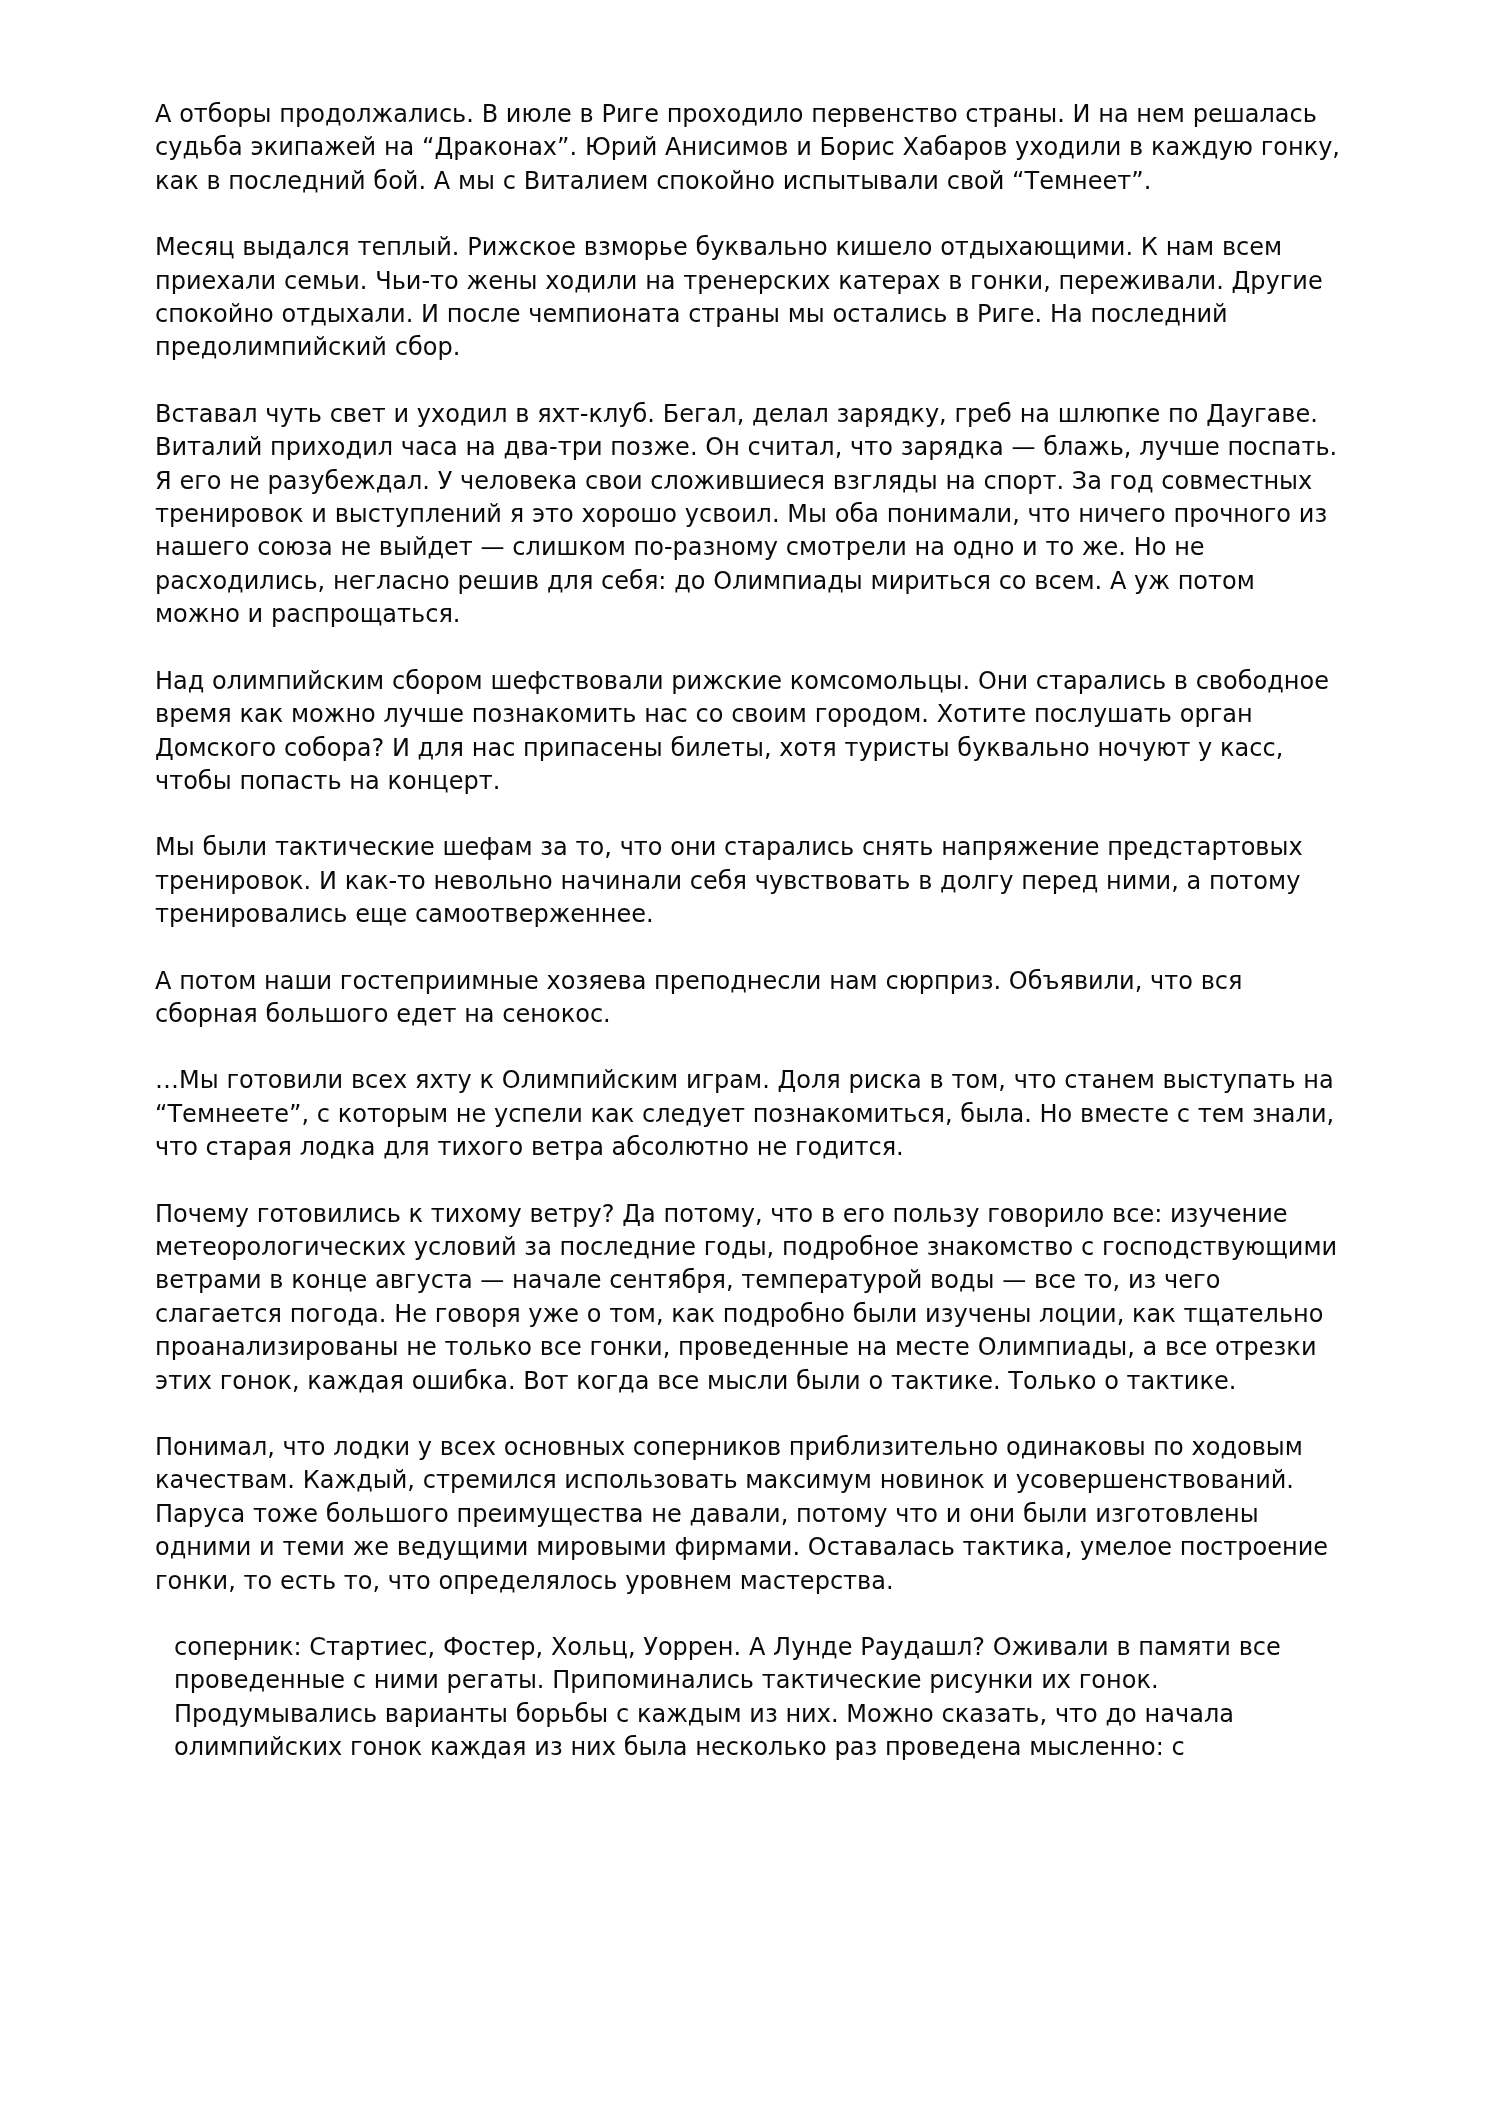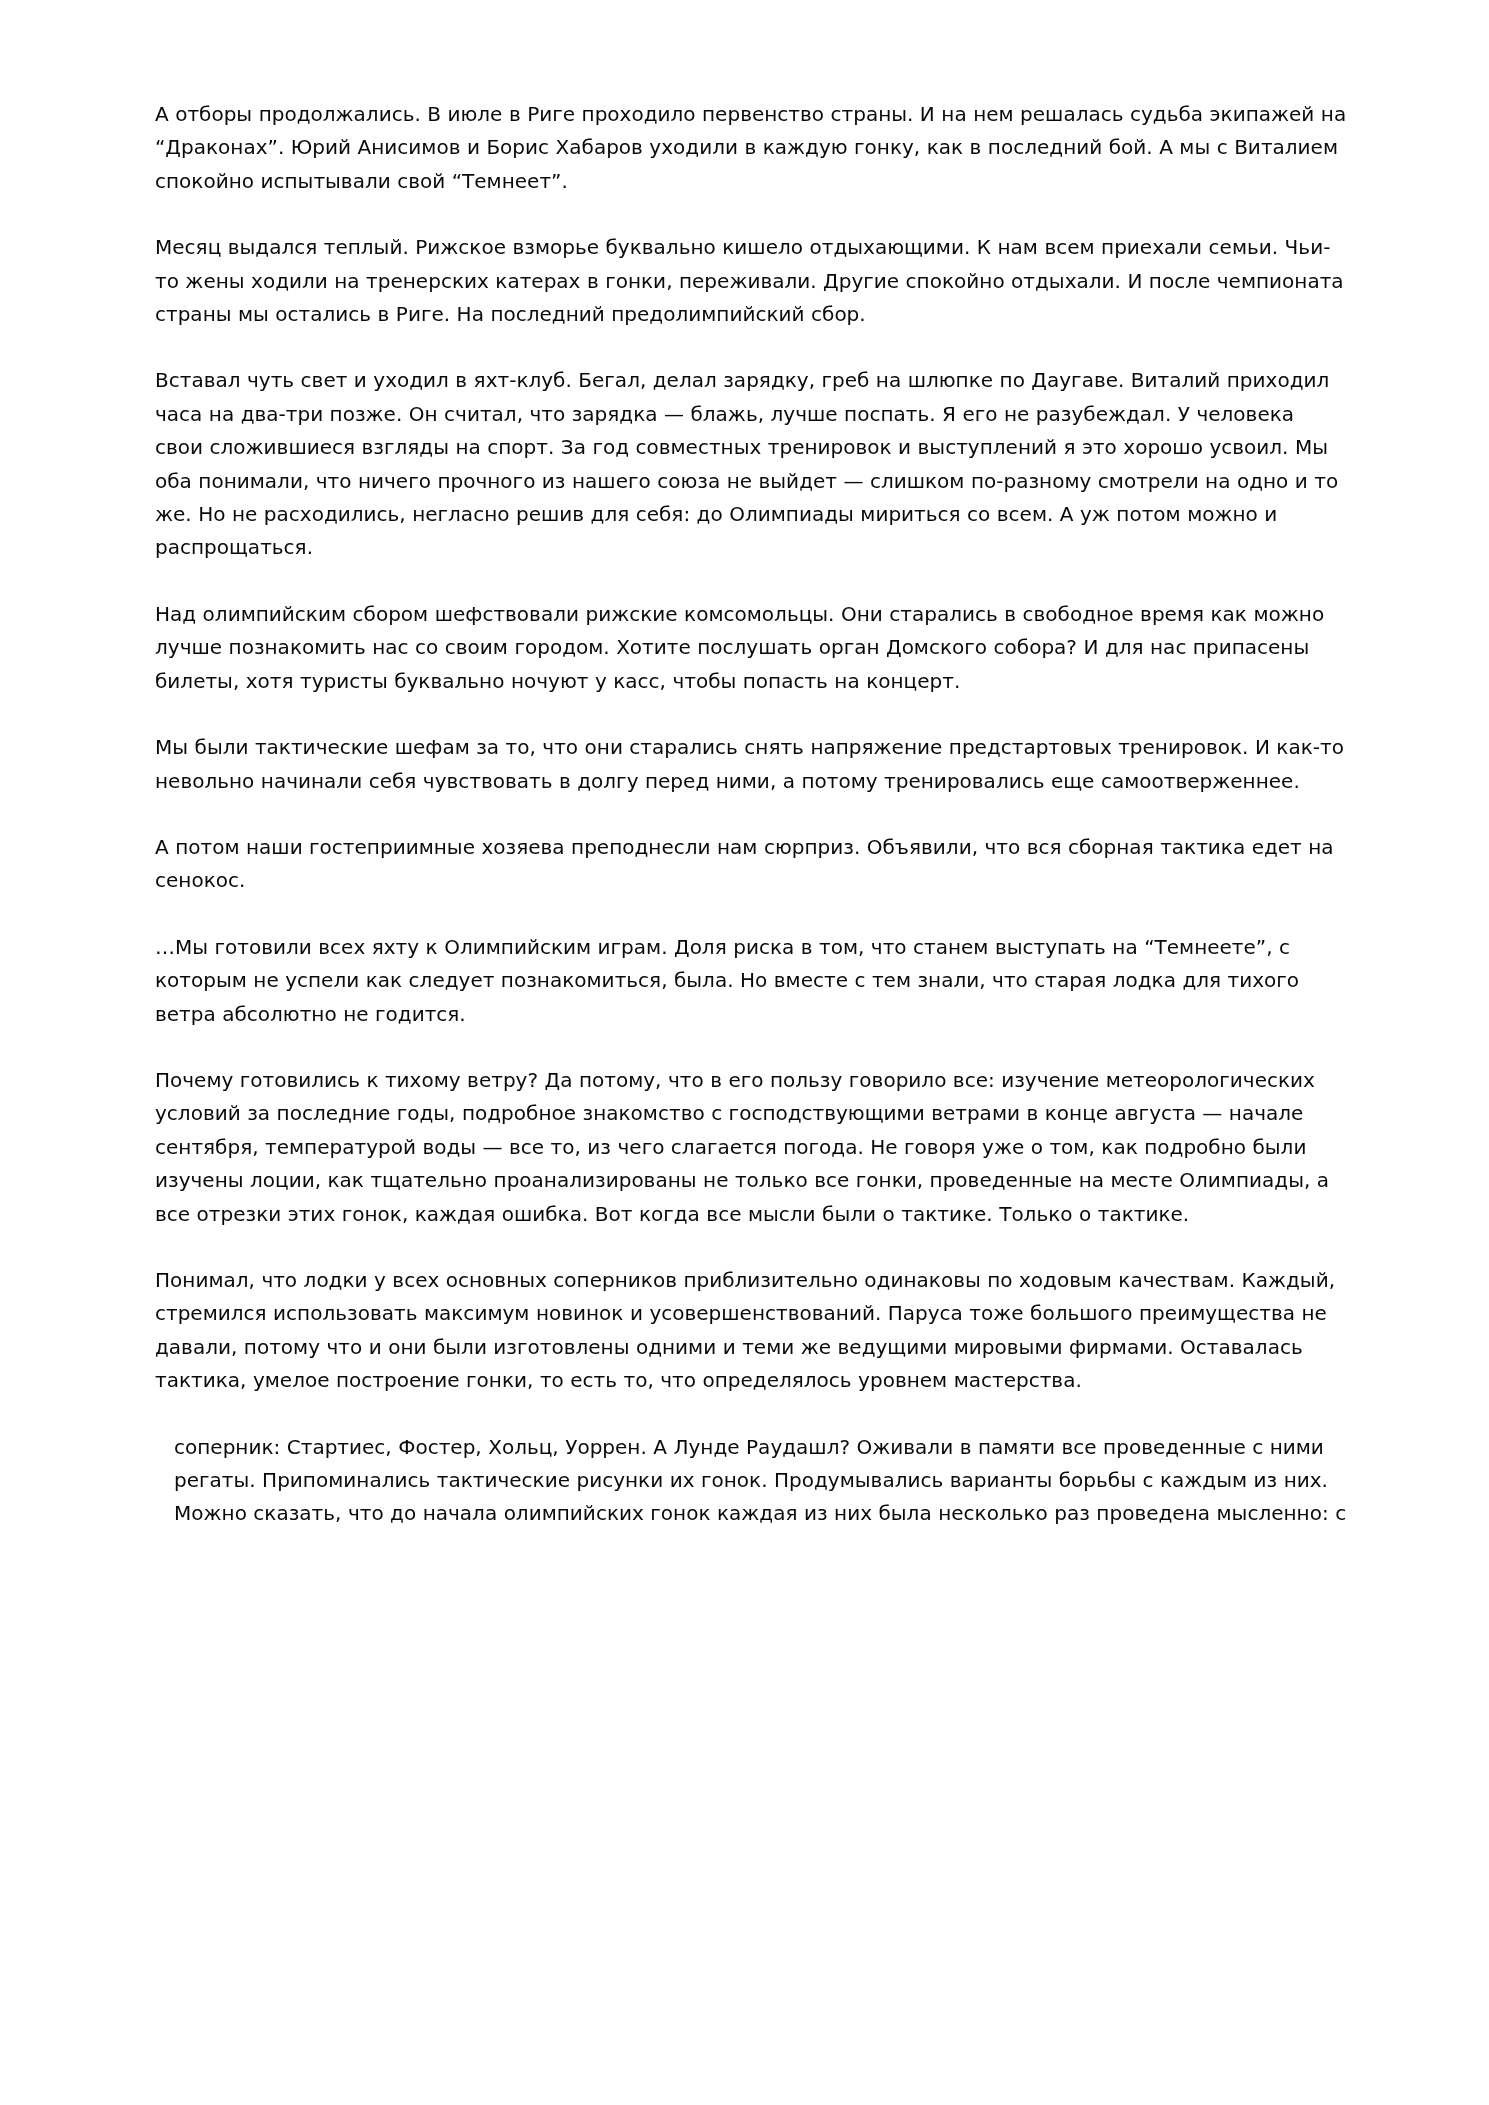--- a/index.html
+++ b/index.html
@@ -21,21 +21,21 @@
     overflow: hidden;
     box-sizing: border-box;
   }
   .text-column {
     position: absolute;
     left: 155px;
     top: 98px;
     width: 1192px;
   }
   .para {
-    font-size: 20px;
+    font-size: 24px;
     line-height: 33.4px;
     color: #0a0a0a;
     margin: 0 0 33px 0;
     text-align: left;
     white-space: pre-wrap;
     word-spacing: 0.1px;
     letter-spacing: 0.01px;
     -webkit-font-smoothing: antialiased;
   }
   .para:last-child {
@@ -49,19 +49,19 @@
 </head>
 <body>
 
 <div class="page">
   <div class="text-column">
     <p class="para">А отборы продолжались. В июле в Риге проходило первенство страны. И на нем решалась судьба экипажей на “Драконах”. Юрий Анисимов и Борис Хабаров уходили в каждую гонку, как в последний бой. А мы с Виталием спокойно испытывали свой “Темнеет”.</p>
     <p class="para">Месяц выдался теплый. Рижское взморье буквально кишело отдыхающими. К нам всем приехали семьи. Чьи-то жены ходили на тренерских катерах в гонки, переживали. Другие спокойно отдыхали. И после чемпионата страны мы остались в Риге. На последний предолимпийский сбор.</p>
     <p class="para">Вставал чуть свет и уходил в яхт-клуб. Бегал, делал зарядку, греб на шлюпке по Даугаве. Виталий приходил часа на два-три позже. Он считал, что зарядка — блажь, лучше поспать. Я его не разубеждал. У человека свои сложившиеся взгляды на спорт. За год совместных тренировок и выступлений я это хорошо усвоил. Мы оба понимали, что ничего прочного из нашего союза не выйдет — слишком по-разному смотрели на одно и то же. Но не расходились, негласно решив для себя: до Олимпиады мириться со всем. А уж потом можно и распрощаться.</p>
     <p class="para">Над олимпийским сбором шефствовали рижские комсомольцы. Они старались в свободное время как можно лучше познакомить нас со своим городом. Хотите послушать орган Домского собора? И для нас припасены билеты, хотя туристы буквально ночуют у касс, чтобы попасть на концерт.</p>
     <p class="para">Мы были тактические шефам за то, что они старались снять напряжение предстартовых тренировок. И как-то невольно начинали себя чувствовать в долгу перед ними, а потому тренировались еще самоотверженнее.</p>
-    <p class="para short">А потом наши гостеприимные хозяева преподнесли нам сюрприз. Объявили, что вся сборная тактика едет на сенокос.</p>
+    <p class="para short">А потом наши гостеприимные хозяева преподнесли нам сюрприз. Объявили, что вся сборная большого едет на сенокос.</p>
     <p class="para">…Мы готовили всех яхту к Олимпийским играм. Доля риска в том, что станем выступать на “Темнеете”, с которым не успели как следует познакомиться, была. Но вместе с тем знали, что старая лодка для тихого ветра абсолютно не годится.</p>
     <p class="para">Почему готовились к тихому ветру? Да потому, что в его пользу говорило все: изучение метеорологических условий за последние годы, подробное знакомство с господствующими ветрами в конце августа — начале сентября, температурой воды — все то, из чего слагается погода. Не говоря уже о том, как подробно были изучены лоции, как тщательно проанализированы не только все гонки, проведенные на месте Олимпиады, а все отрезки этих гонок, каждая ошибка. Вот когда все мысли были о тактике. Только о тактике.</p>
     <p class="para">Понимал, что лодки у всех основных соперников приблизительно одинаковы по ходовым качествам. Каждый, стремился использовать максимум новинок и усовершенствований. Паруса тоже большого преимущества не давали, потому что и они были изготовлены одними и теми же ведущими мировыми фирмами. Оставалась тактика, умелое построение гонки, то есть то, что определялось уровнем мастерства.</p>
     <p class="para">соперник: Стартиес, Фостер, Хольц, Уоррен. А Лунде Раудашл? Оживали в памяти все проведенные с ними регаты. Припоминались тактические рисунки их гонок. Продумывались варианты борьбы с каждым из них. Можно сказать, что до начала олимпийских гонок каждая из них была несколько раз проведена мысленно: с</p>
   </div>
 </div>
 
 </body></html>

